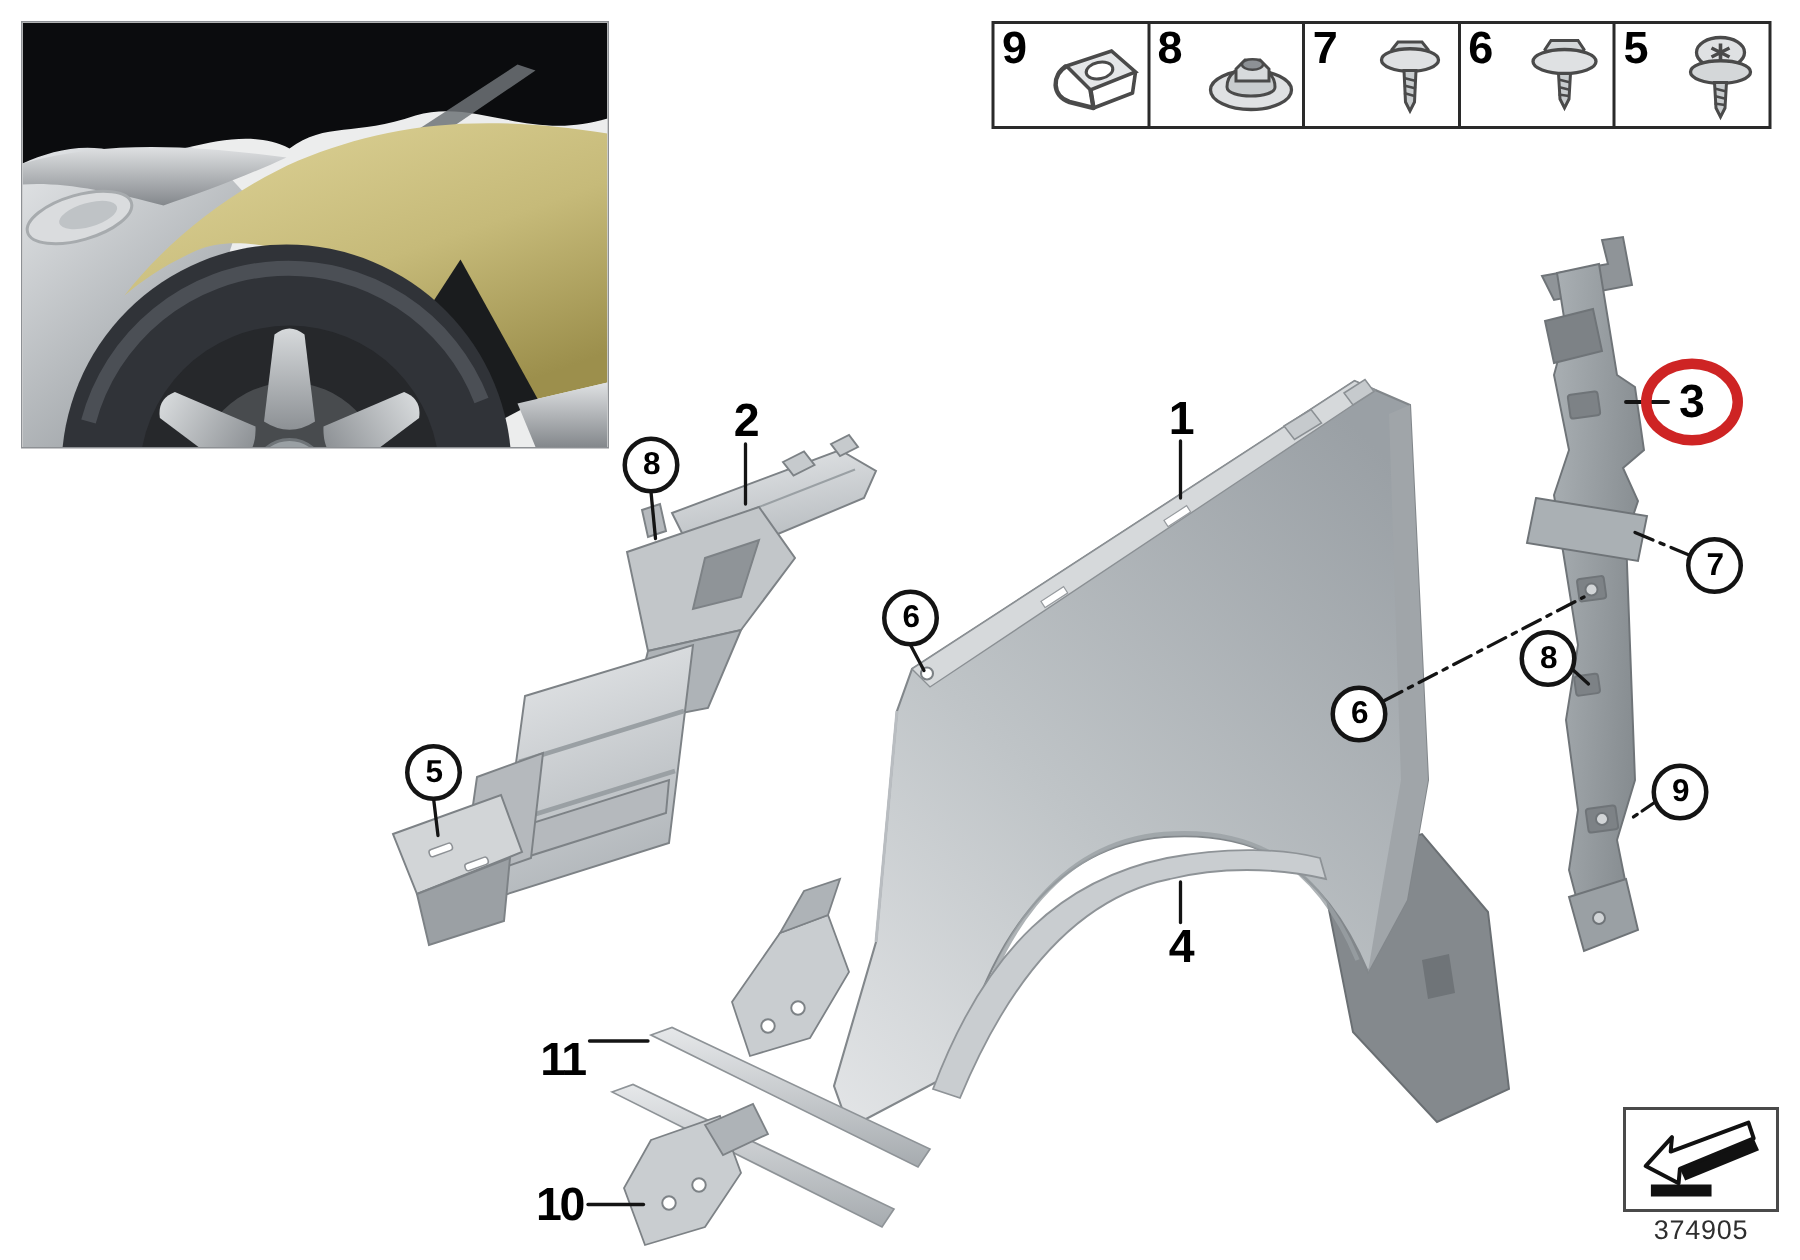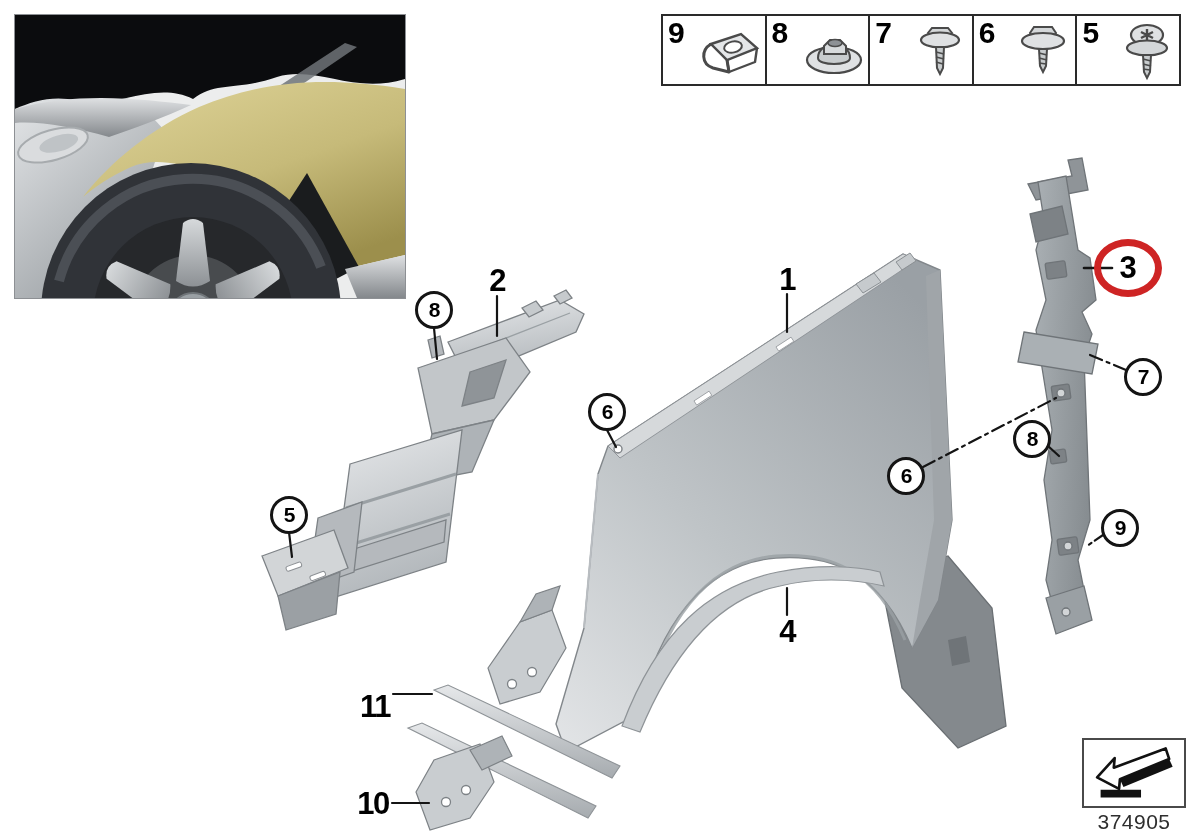--- a/index.html
+++ b/index.html
@@ -32,21 +32,21 @@
               font-size:21px;font-weight:700;letter-spacing:-1px;}
   .co.high{width:54px;height:44px;border:7px solid #ce2424;border-radius:50%;
            display:flex;align-items:center;justify-content:center;
            font-size:31px;font-weight:800;background:transparent;}
 
   
   .code-box{position:absolute;left:1082px;top:738px;width:104px;height:70px;
             border:2px solid #4a4a4a;background:#fff;box-sizing:border-box;
             display:flex;align-items:center;justify-content:center;}
   .code-label{position:absolute;left:1082px;top:810px;width:104px;text-align:center;
-              font-size:21px;color:#2e2e2e;letter-spacing:0.5px;}
+              font-size:18px;color:#2e2e2e;letter-spacing:0.5px;}
 </style>
 </head>
 <body>
 
 <div class="stage">
 
   <div class="inset">
     <svg viewBox="0 0 390 283">
       <defs>
         <linearGradient id="igSilver" x1="0" y1="0" x2="0.6" y2="1">

